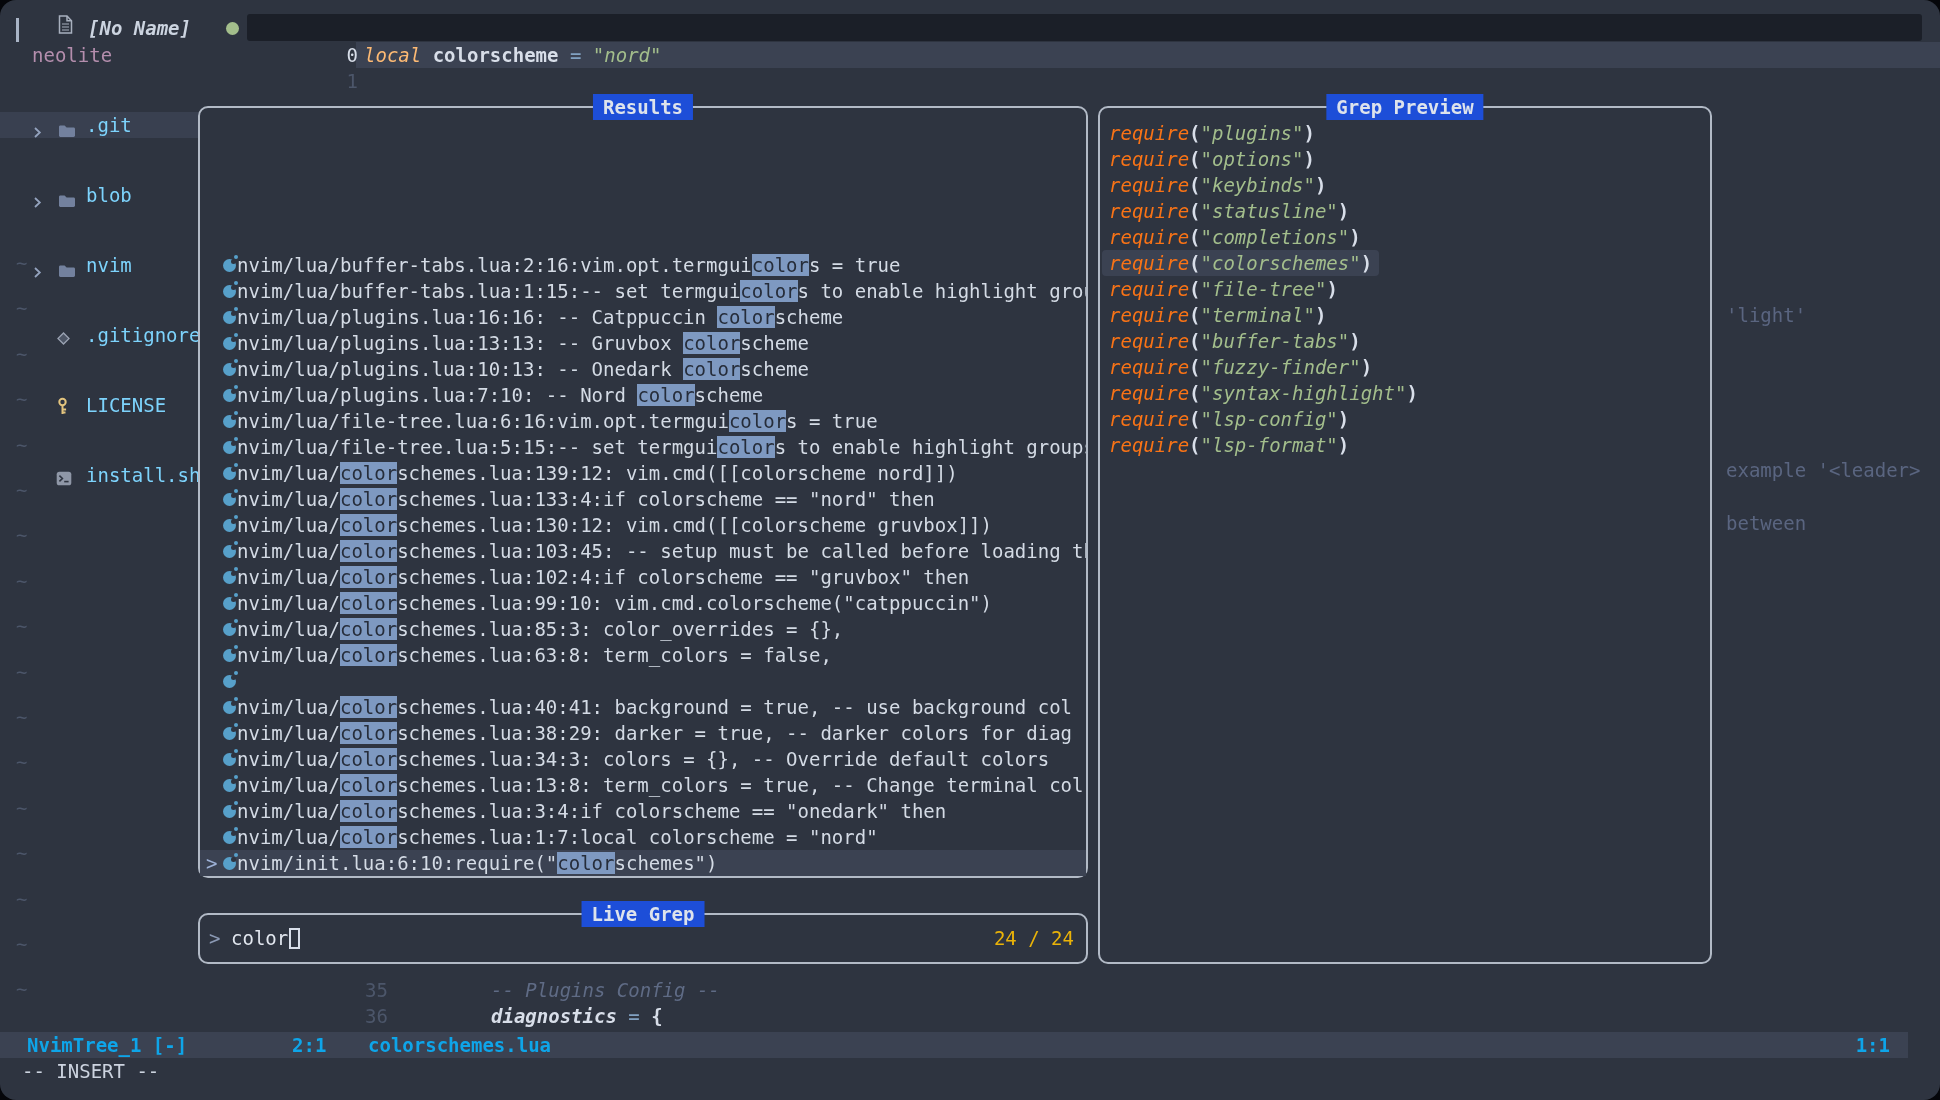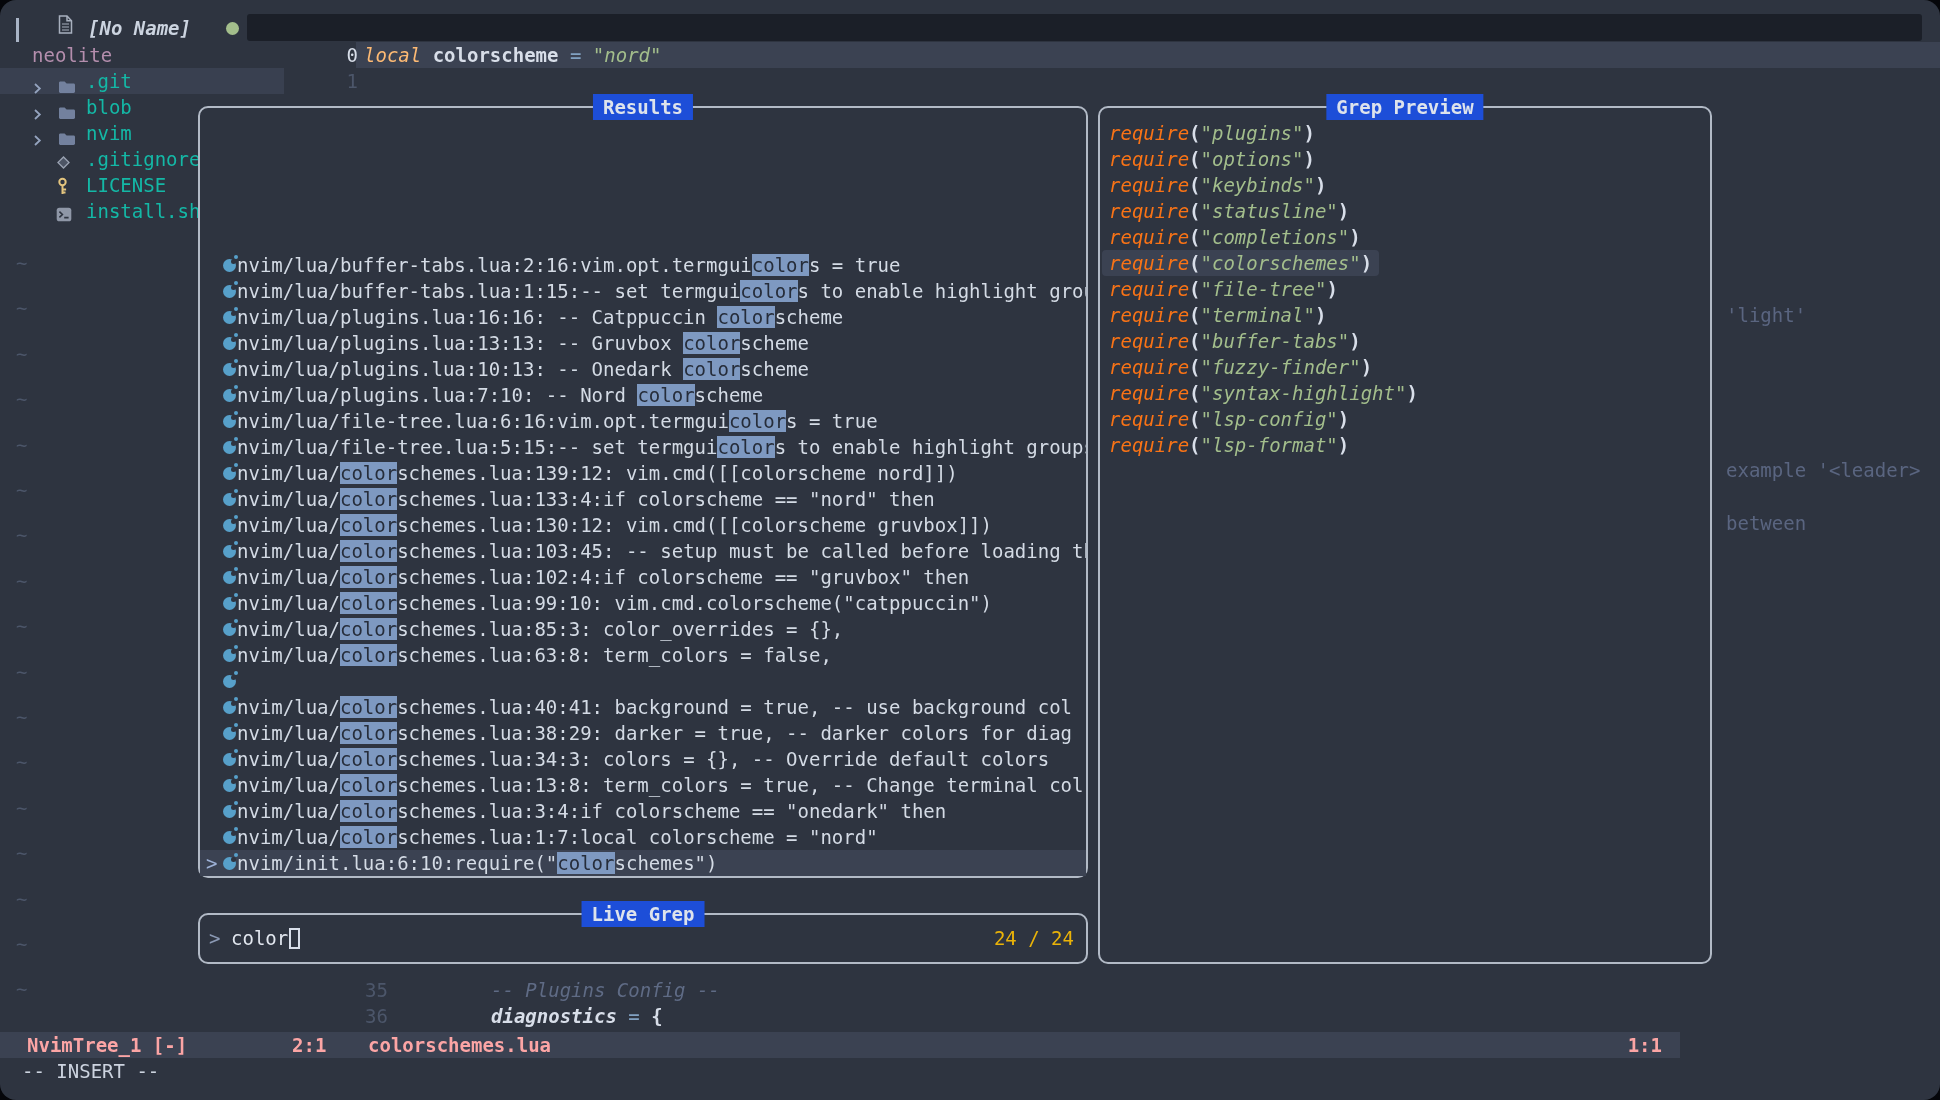--- a/index.html
+++ b/index.html
@@ -12,21 +12,21 @@
 
   
   #doc-icon { position:absolute; left:58px; top:15px; }
   #tab-label { position:absolute; left:88px; top:15px; height:27px; line-height:27px; font-style:italic; font-weight:bold; color:#ccd4e0; }
   #mod-dot { position:absolute; left:226px; top:22px; width:13px; height:13px; border-radius:50%; background:#a3be8c; }
   #tabfill { position:absolute; left:247px; top:14px; width:1675px; height:27px; background:#1b1f28; border-radius:3px; }
 
   
   #root-label { position:absolute; left:32px; top:42px; height:26px; line-height:26px; color:#b48ead; }
   #tree-rows { position:absolute; left:0; top:68px; }
-  .trow { position:relative; height:26px; line-height:26px; width:284px; color:#14b8a6; }
+  .trow { position:relative; height:26px; line-height:26px; width:284px; color:#7dd3fc;margin-top:44px; }
   .trow.sel { background:#394050; }
   .trow .chev { position:absolute; left:33px; top:7px; }
   .trow .ticon { position:absolute; left:58px; top:6px; }
   .trow .ticon.fi { left:56px; top:4px; }
   .trow .tlabel { position:absolute; left:86px; white-space:nowrap; }
   #tildes .tilde { position:absolute; left:16px; height:26px; line-height:26px; color:#4c566a; }
 
   
   #cursorline { position:absolute; left:356px; top:42px; right:0; height:26px; background:#3b4252; }
   .lnum { position:absolute; width:58px; text-align:right; height:26px; line-height:26px; color:#4c566a; }
@@ -75,21 +75,21 @@
   
   .bgtext { position:absolute; left:1726px; height:26px; line-height:26px; color:#5a6580; white-space:nowrap; }
   #bgr0 { top:302px; } #bgr1 { top:457px; } #bgr2 { top:510px; }
 
   
   #num35 { left:330px; top:977px; } #num36 { left:330px; top:1003px; }
   #line35, #line36 { position:absolute; left:491px; height:26px; line-height:26px; white-space:pre; }
   #line35 { top:977px; } #line36 { top:1003px; }
 
   
-  #statusline { position:absolute; left:0; top:1032px; width:1680px; height:26px; background:#3b4252; line-height:26px; font-weight:600; color:#fca5a5; }
+  #statusline { position:absolute; left:0; top:1032px; width:1908px; height:26px; background:#3b4252; line-height:26px; font-weight:600; color:#0ea5e9; }
   #sl-left { position:absolute; left:27px; }
   #sl-ruler-left { position:absolute; left:292px; }
   #sl-file { position:absolute; left:368px; }
   #sl-ruler-right { position:absolute; right:18px; }
   #cmdline { position:absolute; left:22px; top:1058px; height:26px; line-height:26px; font-weight:normal; color:#ccd3df; }
 </style>
 </head>
 <body>
 
 <div id="win">

